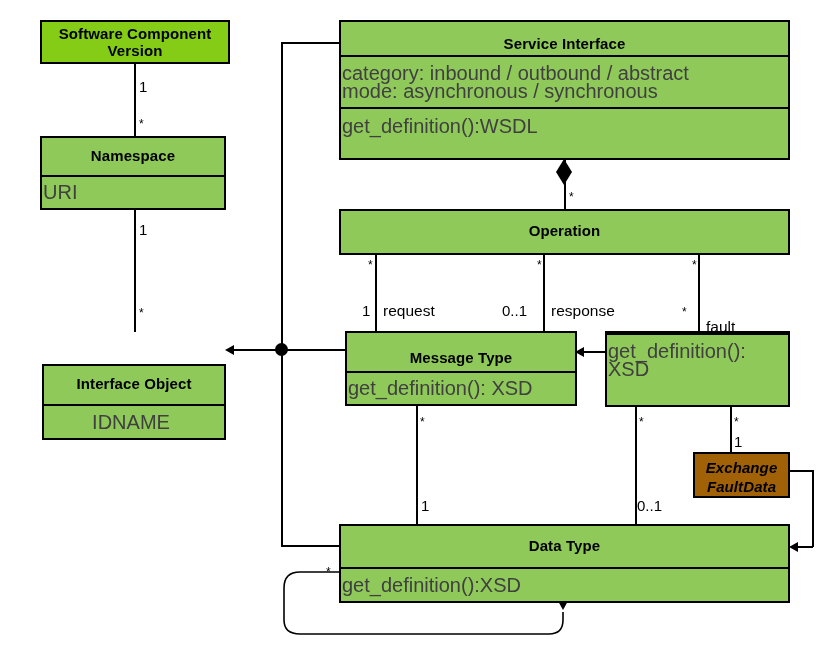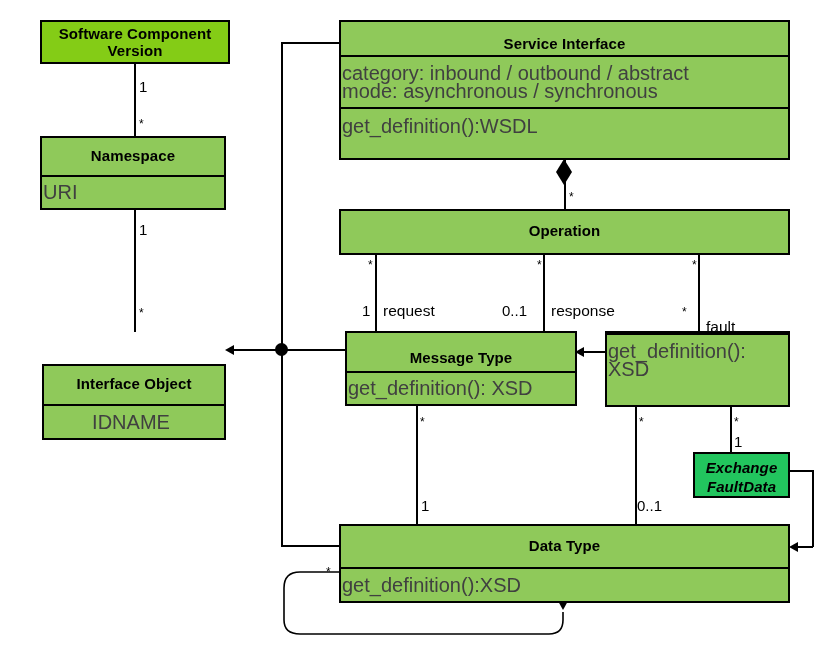--- a/index.html
+++ b/index.html
@@ -17,21 +17,21 @@
   }
   
   .uml-class {
     position: absolute;
     box-sizing: border-box;
     border: 2px solid #000000;
     background: #8fc95a;
     z-index: 5;
   }
   .uml-class.peach { background: #84cc16; }
-  .uml-class.pale  { background: #22c55e; }
+  .uml-class.pale  { background: #a16207; }
 
   .uml-name {
     box-sizing: border-box;
     text-align: center;
     font-weight: bold;
     font-size: 15px;
     color: #000;
     padding: 5px 4px 5px 4px;
     line-height: 17px;
     letter-spacing: 0.1px;

